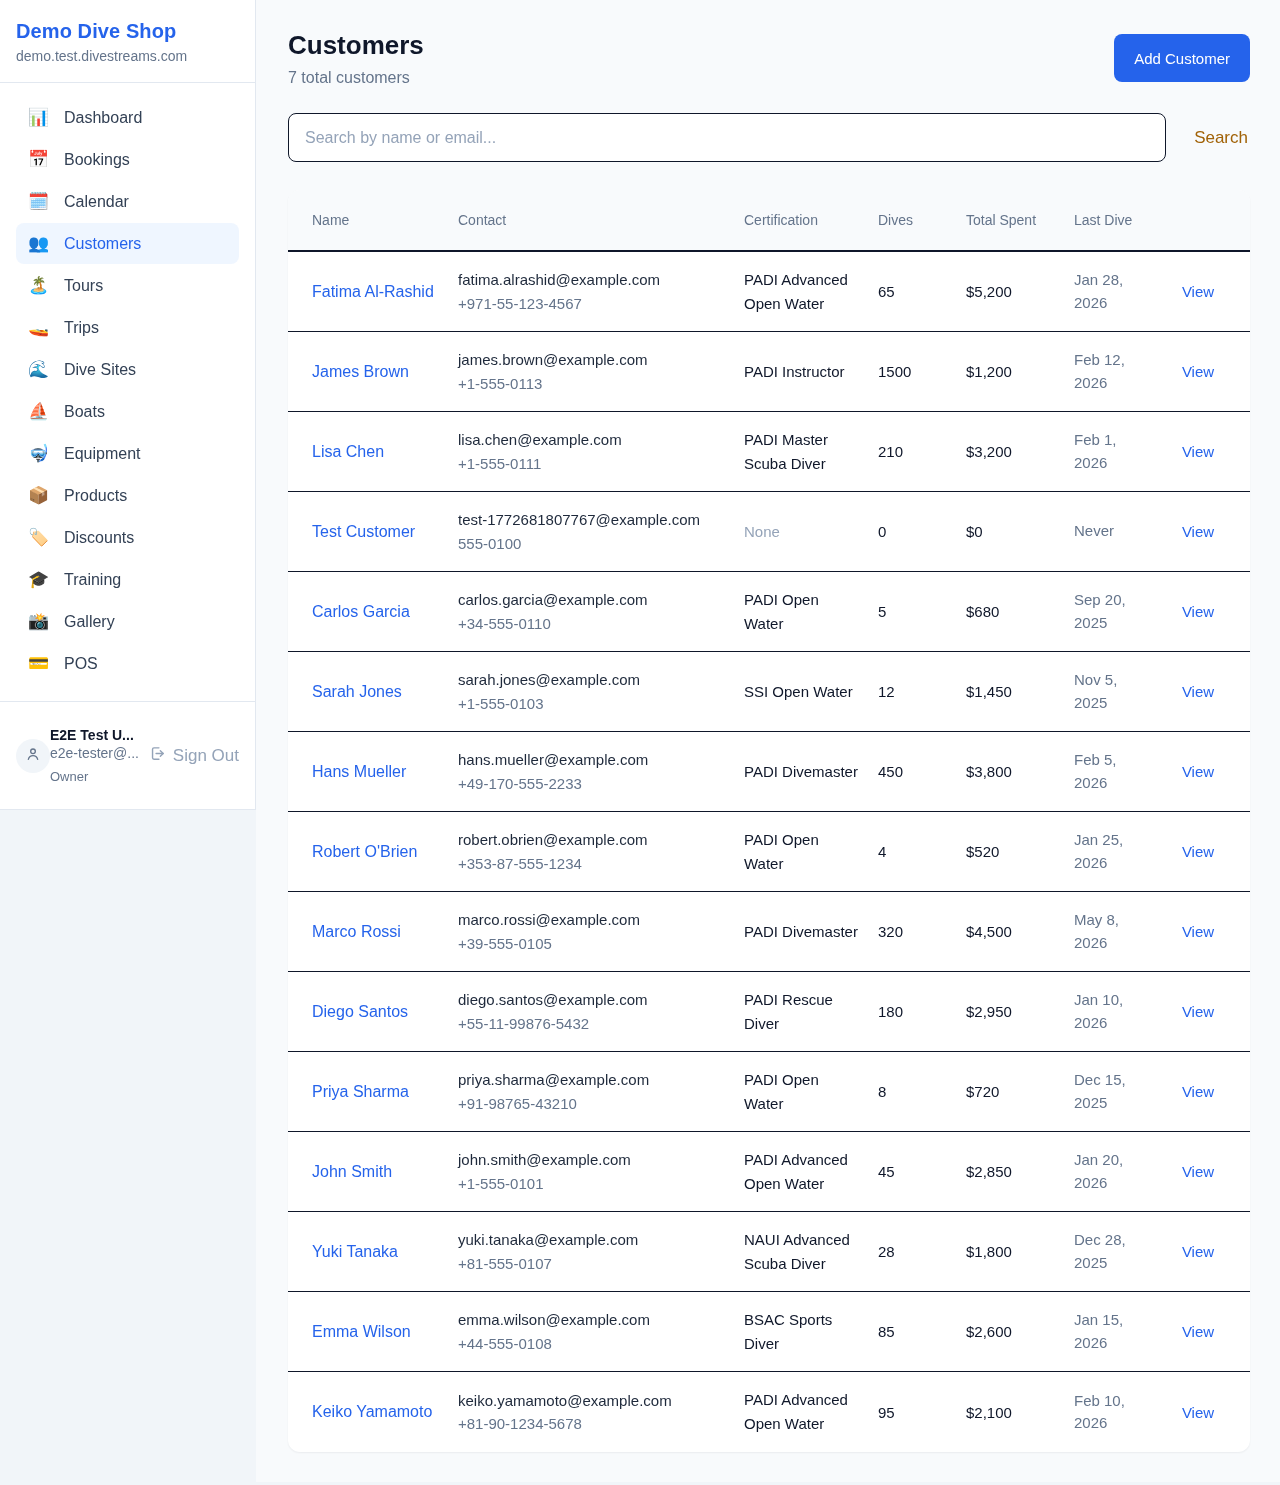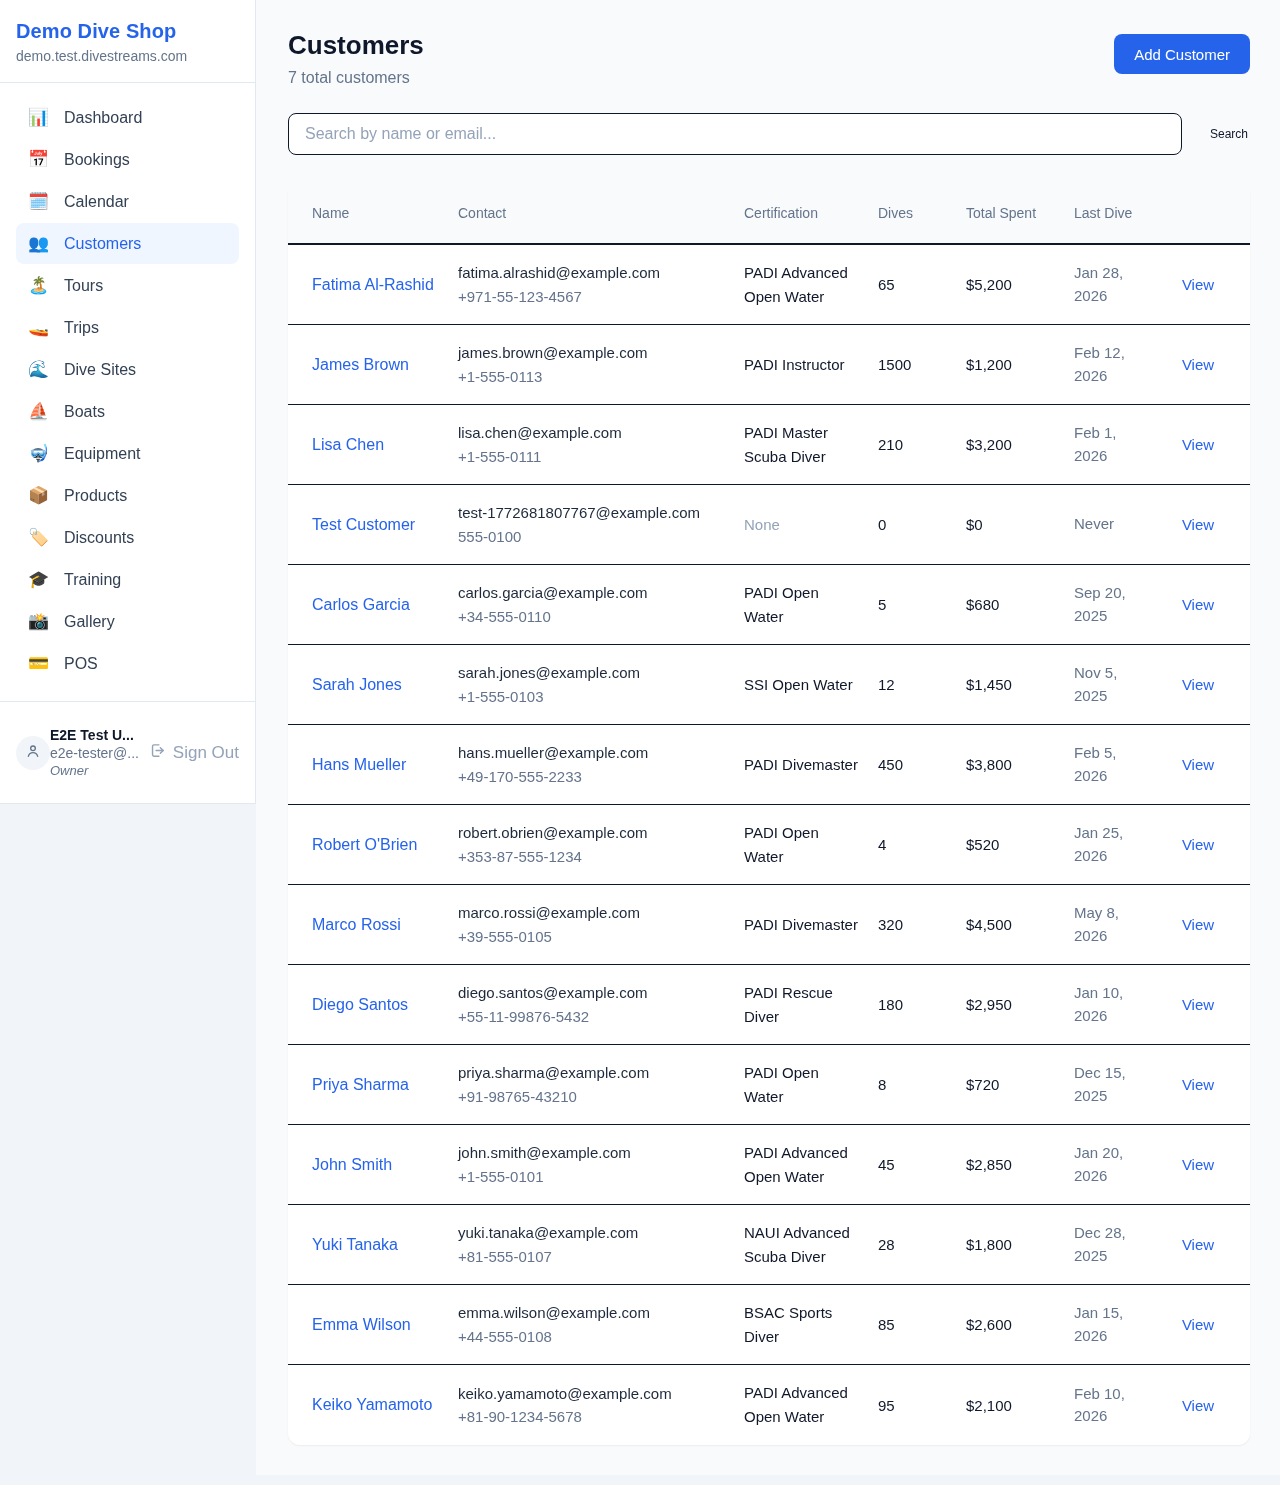--- a/index.html
+++ b/index.html
@@ -34,46 +34,46 @@
     border-top: 1px solid #e2e8f0;
     padding: 25px 16px; display: flex; align-items: center;
   }
   .avatar {
     width: 34px; height: 34px; border-radius: 50%; background: #f1f5f9;
     display: flex; align-items: center; justify-content: center; flex: 0 0 34px;
   }
   .user-meta { flex: 1; min-width: 0; }
   .user-name { font-weight: 700; font-size: 14px; color: #0f172a; white-space: nowrap; }
   .user-email { font-size: 14px; color: #64748b; white-space: nowrap; margin-top: 2px; }
-  .user-role { font-size: 13px; color: #64748b; margin-top: 2px; font-style: italic; }
+  .user-role { font-size: 13px; color: #64748b; margin-top: 8px; }
   .signout {
     display: flex; align-items: center; gap: 7px;
     color: #94a3b8; font-size: 17px; background: none; border: none;
     font-family: inherit; cursor: pointer; white-space: nowrap;
   }
 
   
   main { flex: 1; background: #f8fafc; min-height: 1460px; padding: 30px 30px 30px 32px; }
   .page-head { display: flex; justify-content: space-between; align-items: flex-start; }
   .page-title { font-size: 26px; font-weight: 700; color: #0f172a; }
   .page-subtitle { font-size: 16px; color: #64748b; margin-top: 8px; }
   .add-btn {
     background: #2563eb; color: #fff; border: none; border-radius: 8px;
-    height: 40px; padding: 0 20px; font-size: 15px; font-weight: 500;
+    height: 48px; padding: 0 20px; font-size: 15px; font-weight: 500;
     font-family: inherit; cursor: pointer; margin-top: 4px; text-align: right;
   }
   .search-row { display: flex; align-items: center; gap: 26px; margin-top: 26px; }
   .search-input {
-    flex: 1; height: 42px; background: #fff;
+    flex: 1; height: 49px; background: #fff;
     border: 1px solid #0f172a; border-radius: 8px;
     padding: 0 16px; font-size: 16px; font-family: inherit; color: #c2410c;
   }
   .search-input::placeholder { color: #94a3b8; }
   .search-btn {
-    background: none; border: none; color: #0f172a; font-size: 12px;
+    background: none; border: none; color: #a16207; font-size: 17px;
     font-family: inherit; cursor: pointer; padding: 4px 2px;
   }
 
   
   .card {
     margin-top: 28px; background: #fff; border-radius: 12px;
     box-shadow: 0 1px 2px rgba(15,23,42,.06); overflow: hidden;
   }
   .thead, .trow {
     display: grid;

